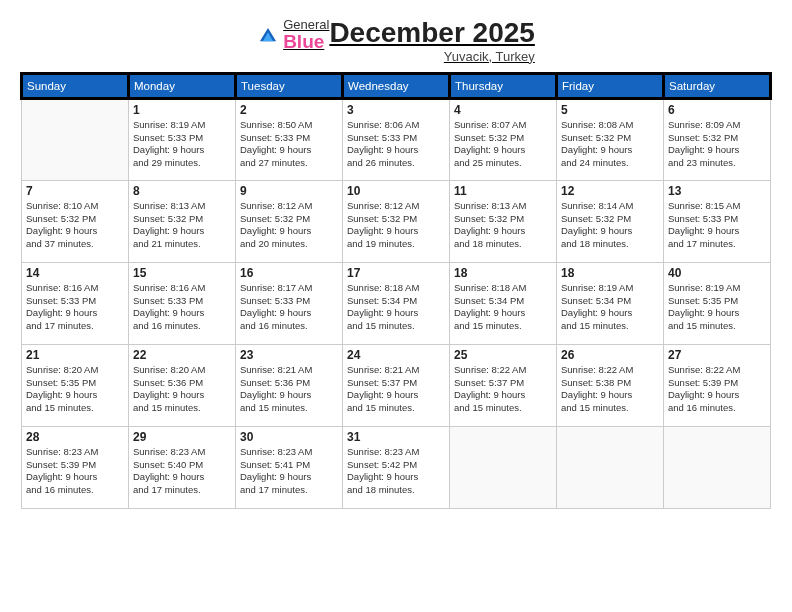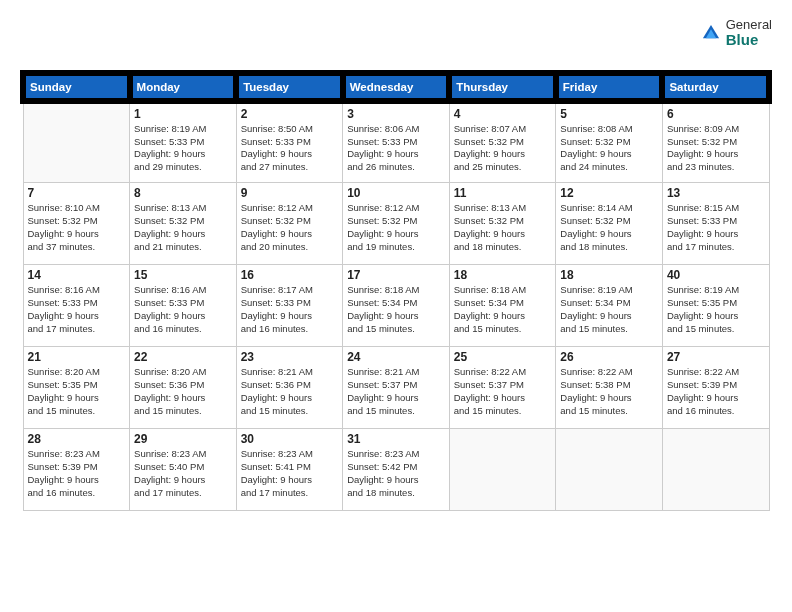--- a/index.html
+++ b/index.html
@@ -11,42 +11,43 @@
       overflow: hidden;
     }
     .page {
       width: 792px;
       height: 612px;
       padding: 18px 20px 10px 20px;
       background: #fff;
     }
     .header {
       display: flex;
-      justify-content: flex-end;
+      justify-content: center;
       align-items: flex-start;
-      margin-bottom: 21px;
+      margin-bottom: 8px;
+      text-decoration: underline;
     }
     .logo {
       display: flex;
       align-items: center;
       gap: 2px;
     }
     .logo-text {
       display: flex;
       flex-direction: column;
       line-height: 1.1;
     }
     .logo-general {
       font-size: 13px;
       color: #333;
       font-weight: normal;
     }
     .logo-blue {
-      font-size: 15px;
-      color: #0f766e;
+      font-size: 19px;
+      color: #ec4899;
       font-weight: bold;
     }
     .logo-icon {
       width: 22px;
       height: 22px;
       margin-right: 2px;
     }
     .title-block {
       text-align: right;
     }
@@ -62,24 +63,24 @@
     }
     .calendar-table {
       width: 100%;
       border-collapse: collapse;
       table-layout: fixed;
     }
     .calendar-table th {
       background: #1565c0;
       color: #fff;
       font-size: 11.5px;
-      font-weight: bold;
+      font-weight: normal;
       padding: 5px 4px;
       text-align: left;
-      border: 6px solid #000000;
+      border: 3px solid #000000;
     }
     .calendar-table td {
       vertical-align: top;
       border: 1px solid #ccc;
       padding: 3px 4px;
       font-size: 9.5px;
       color: #333;
       height: 82px;
       background: #fff;
     }
@@ -108,20 +109,24 @@
     <div class="logo">
       <svg class="logo-icon" viewBox="0 0 30 30">
         <polygon points="15,4 26,22 4,22" fill="#1565c0"></polygon>
         <polygon points="15,10 22,22 8,22" fill="#42a5f5"></polygon>
       </svg>
       <div class="logo-text">
         <span class="logo-general">General</span>
         <span class="logo-blue">Blue</span>
       </div>
     </div>
+    <div class="title-block">
+      <div class="month-title">December 2025</div>
+      <div class="location">Yuvacik, Turkey</div>
+    </div>
   </div>
 
   <table class="calendar-table">
     <thead>
       <tr>
       <th>Sunday</th>
           <th>Monday</th>
           <th>Tuesday</th>
           <th>Wednesday</th>
           <th>Thursday</th>

